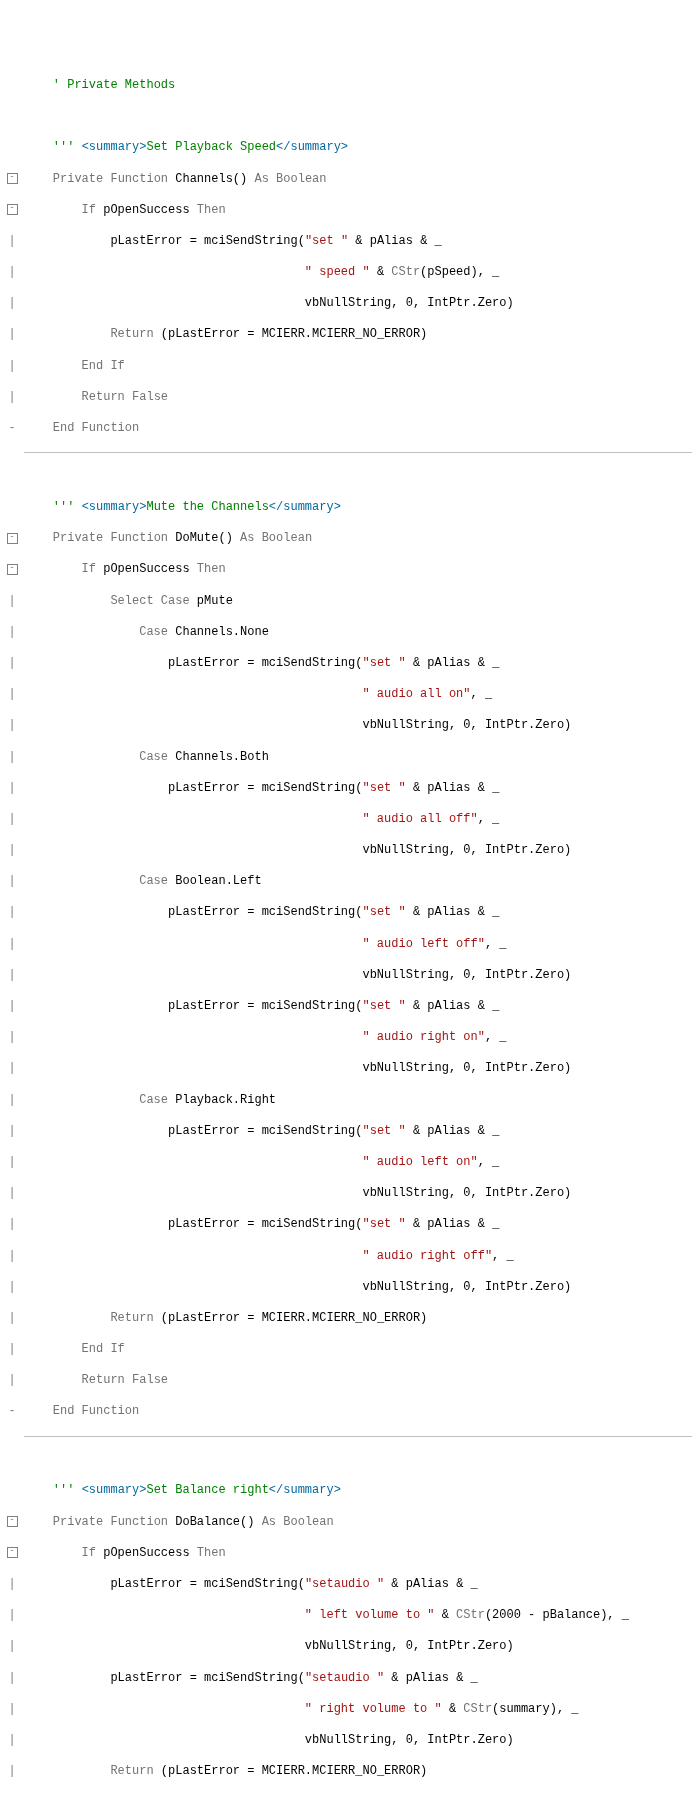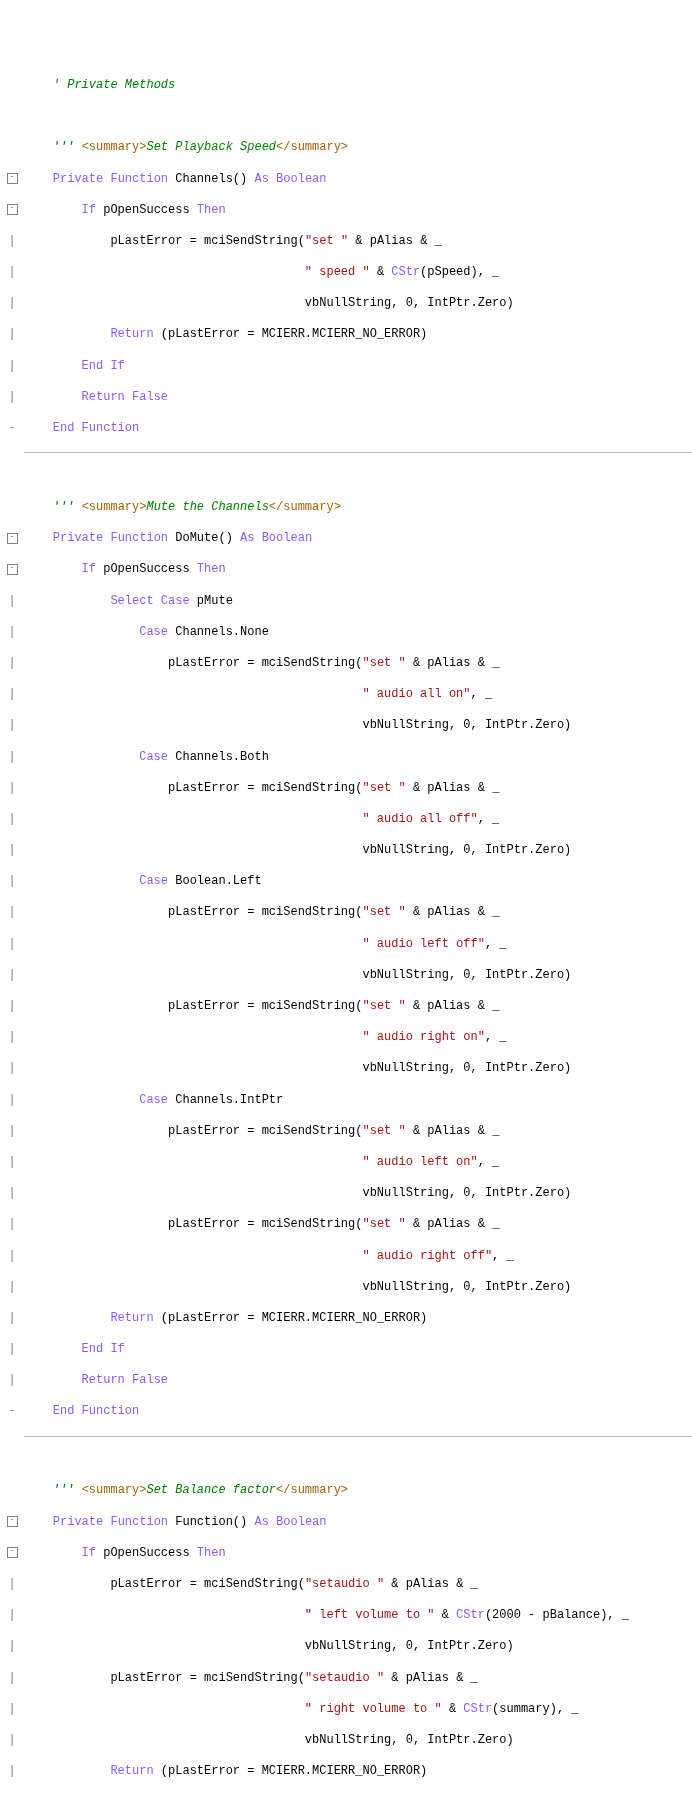--- a/index.html
+++ b/index.html
@@ -24,24 +24,24 @@
   width: 9px;
   height: 9px;
   border: 1px solid #808080;
   line-height: 7px;
   font-size: 9px;
   text-align: center;
   color: #808080;
   background: #fff;
   vertical-align: middle;
 }
-.kw { color: #8b5cf6; }
+.kw { color: #737373; }
 .str { color: #a31515; }
-.cmt { color: #008000; font-style: italic; }
-.cmtgray { color: #a16207; }
+.cmt { color: #008000; }
+.cmtgray { color: #0369a1; }
 .txt { color: #000000; }
 hr.sep {
   border: none;
   border-top: 1px solid #c0c0c0;
   margin: 0 0 0 24px;
 }
 </style>
 </head>
 <body>
 
@@ -74,35 +74,35 @@
 <span class="line"><span class="gutter">|</span>                    <span class="txt">pLastError</span> = <span class="txt">mciSendString(</span><span class="str">"set "</span> <span class="txt">&amp;</span> <span class="txt">pAlias</span> <span class="txt">&amp;</span> <span class="txt">_</span></span>
 <span class="line"><span class="gutter">|</span>                                               <span class="str">" audio all off"</span><span class="txt">, _</span></span>
 <span class="line"><span class="gutter">|</span>                                               <span class="txt">vbNullString, 0, IntPtr.Zero)</span></span>
 <span class="line"><span class="gutter">|</span>                <span class="kw">Case</span> <span class="txt">Boolean.Left</span></span>
 <span class="line"><span class="gutter">|</span>                    <span class="txt">pLastError</span> = <span class="txt">mciSendString(</span><span class="str">"set "</span> <span class="txt">&amp;</span> <span class="txt">pAlias</span> <span class="txt">&amp;</span> <span class="txt">_</span></span>
 <span class="line"><span class="gutter">|</span>                                               <span class="str">" audio left off"</span><span class="txt">, _</span></span>
 <span class="line"><span class="gutter">|</span>                                               <span class="txt">vbNullString, 0, IntPtr.Zero)</span></span>
 <span class="line"><span class="gutter">|</span>                    <span class="txt">pLastError</span> = <span class="txt">mciSendString(</span><span class="str">"set "</span> <span class="txt">&amp;</span> <span class="txt">pAlias</span> <span class="txt">&amp;</span> <span class="txt">_</span></span>
 <span class="line"><span class="gutter">|</span>                                               <span class="str">" audio right on"</span><span class="txt">, _</span></span>
 <span class="line"><span class="gutter">|</span>                                               <span class="txt">vbNullString, 0, IntPtr.Zero)</span></span>
-<span class="line"><span class="gutter">|</span>                <span class="kw">Case</span> <span class="txt">Channels.IntPtr</span></span>
+<span class="line"><span class="gutter">|</span>                <span class="kw">Case</span> <span class="txt">Playback.Right</span></span>
 <span class="line"><span class="gutter">|</span>                    <span class="txt">pLastError</span> = <span class="txt">mciSendString(</span><span class="str">"set "</span> <span class="txt">&amp;</span> <span class="txt">pAlias</span> <span class="txt">&amp;</span> <span class="txt">_</span></span>
 <span class="line"><span class="gutter">|</span>                                               <span class="str">" audio left on"</span><span class="txt">, _</span></span>
 <span class="line"><span class="gutter">|</span>                                               <span class="txt">vbNullString, 0, IntPtr.Zero)</span></span>
 <span class="line"><span class="gutter">|</span>                    <span class="txt">pLastError</span> = <span class="txt">mciSendString(</span><span class="str">"set "</span> <span class="txt">&amp;</span> <span class="txt">pAlias</span> <span class="txt">&amp;</span> <span class="txt">_</span></span>
 <span class="line"><span class="gutter">|</span>                                               <span class="str">" audio right off"</span><span class="txt">, _</span></span>
 <span class="line"><span class="gutter">|</span>                                               <span class="txt">vbNullString, 0, IntPtr.Zero)</span></span>
 <span class="line"><span class="gutter">|</span>            <span class="kw">Return</span> <span class="txt">(pLastError = MCIERR.MCIERR_NO_ERROR)</span></span>
 <span class="line"><span class="gutter">|</span>        <span class="kw">End If</span></span>
 <span class="line"><span class="gutter">|</span>        <span class="kw">Return</span> <span class="kw">False</span></span>
 <span class="line"><span class="gutter">-</span>    <span class="kw">End Function</span></span>
 <hr class="sep">
 <span class="line"><span class="gutter"> </span></span>
-<span class="line"><span class="gutter"> </span>    <span class="cmt">''' </span><span class="cmtgray">&lt;summary&gt;</span><span class="cmt">Set Balance factor</span><span class="cmtgray">&lt;/summary&gt;</span></span>
-<span class="line"><span class="gutter"><span class="fold-minus">-</span></span>    <span class="kw">Private</span> <span class="kw">Function</span> <span class="txt">Function()</span> <span class="kw">As</span> <span class="kw">Boolean</span></span>
+<span class="line"><span class="gutter"> </span>    <span class="cmt">''' </span><span class="cmtgray">&lt;summary&gt;</span><span class="cmt">Set Balance right</span><span class="cmtgray">&lt;/summary&gt;</span></span>
+<span class="line"><span class="gutter"><span class="fold-minus">-</span></span>    <span class="kw">Private</span> <span class="kw">Function</span> <span class="txt">DoBalance()</span> <span class="kw">As</span> <span class="kw">Boolean</span></span>
 <span class="line"><span class="gutter"><span class="fold-minus">-</span></span>        <span class="kw">If</span> <span class="txt">pOpenSuccess</span> <span class="kw">Then</span></span>
 <span class="line"><span class="gutter">|</span>            <span class="txt">pLastError</span> = <span class="txt">mciSendString(</span><span class="str">"setaudio "</span> <span class="txt">&amp;</span> <span class="txt">pAlias</span> <span class="txt">&amp;</span> <span class="txt">_</span></span>
 <span class="line"><span class="gutter">|</span>                                       <span class="str">" left volume to "</span> <span class="txt">&amp;</span> <span class="kw">CStr</span><span class="txt">(2000 - pBalance),</span> <span class="txt">_</span></span>
 <span class="line"><span class="gutter">|</span>                                       <span class="txt">vbNullString, 0, IntPtr.Zero)</span></span>
 <span class="line"><span class="gutter">|</span>            <span class="txt">pLastError</span> = <span class="txt">mciSendString(</span><span class="str">"setaudio "</span> <span class="txt">&amp;</span> <span class="txt">pAlias</span> <span class="txt">&amp;</span> <span class="txt">_</span></span>
 <span class="line"><span class="gutter">|</span>                                       <span class="str">" right volume to "</span> <span class="txt">&amp;</span> <span class="kw">CStr</span><span class="txt">(summary),</span> <span class="txt">_</span></span>
 <span class="line"><span class="gutter">|</span>                                       <span class="txt">vbNullString, 0, IntPtr.Zero)</span></span>
 <span class="line"><span class="gutter">|</span>            <span class="kw">Return</span> <span class="txt">(pLastError = MCIERR.MCIERR_NO_ERROR)</span></span>
 
 

